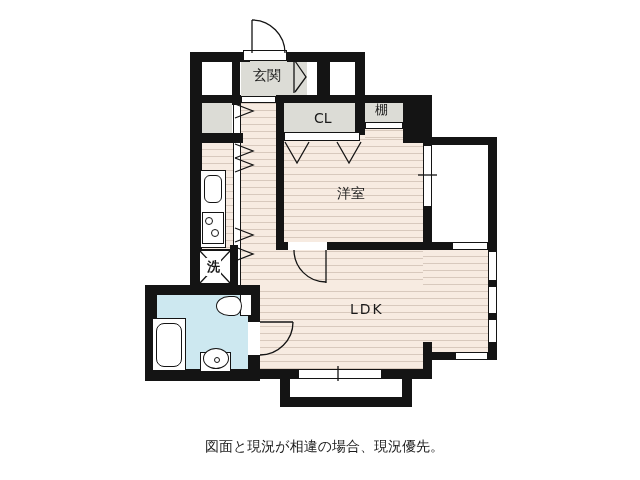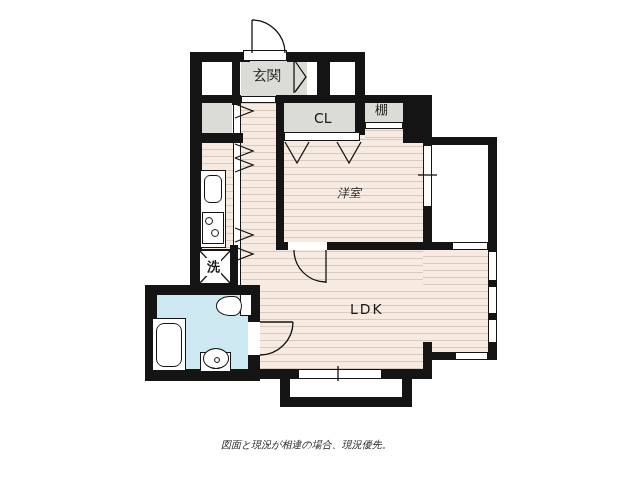--- a/index.html
+++ b/index.html
@@ -120,18 +120,18 @@
       <line x1="200" y1="251" x2="230" y2="283"></line>
       <line x1="230" y1="251" x2="200" y2="283"></line>
       <line x1="418" y1="175" x2="437" y2="175"></line>
       <line x1="338" y1="366" x2="338" y2="381"></line>
     </g>
   </svg>
 
   <div class="lbl" style="left:253px;top:67px;font-size:14px;">玄関</div>
   <div class="lbl" style="left:314px;top:110px;font-size:14px;">CL</div>
   <div class="lbl" style="left:375px;top:101px;font-size:13px;">棚</div>
-  <div class="lbl" style="left:337px;top:185px;font-size:12px;font-style:italic;">洋室</div>
+  <div class="lbl" style="left:337px;top:185px;font-size:14px;">洋室</div>
   <div class="lbl" style="left:350px;top:301px;font-size:14px;letter-spacing:2px;">LDK</div>
   <div class="lbl" style="left:206px;top:258px;font-size:13px;font-weight:bold;background:#ffffff;padding:0 1px;">洗</div>
 
-  <div class="lbl" style="left:221px;top:438px;font-size:10px;font-style:italic;">図面と現況が相違の場合、現況優先。</div>
+  <div class="lbl" style="left:205px;top:438px;font-size:14px;">図面と現況が相違の場合、現況優先。</div>
 </div>
 
 </body></html>

